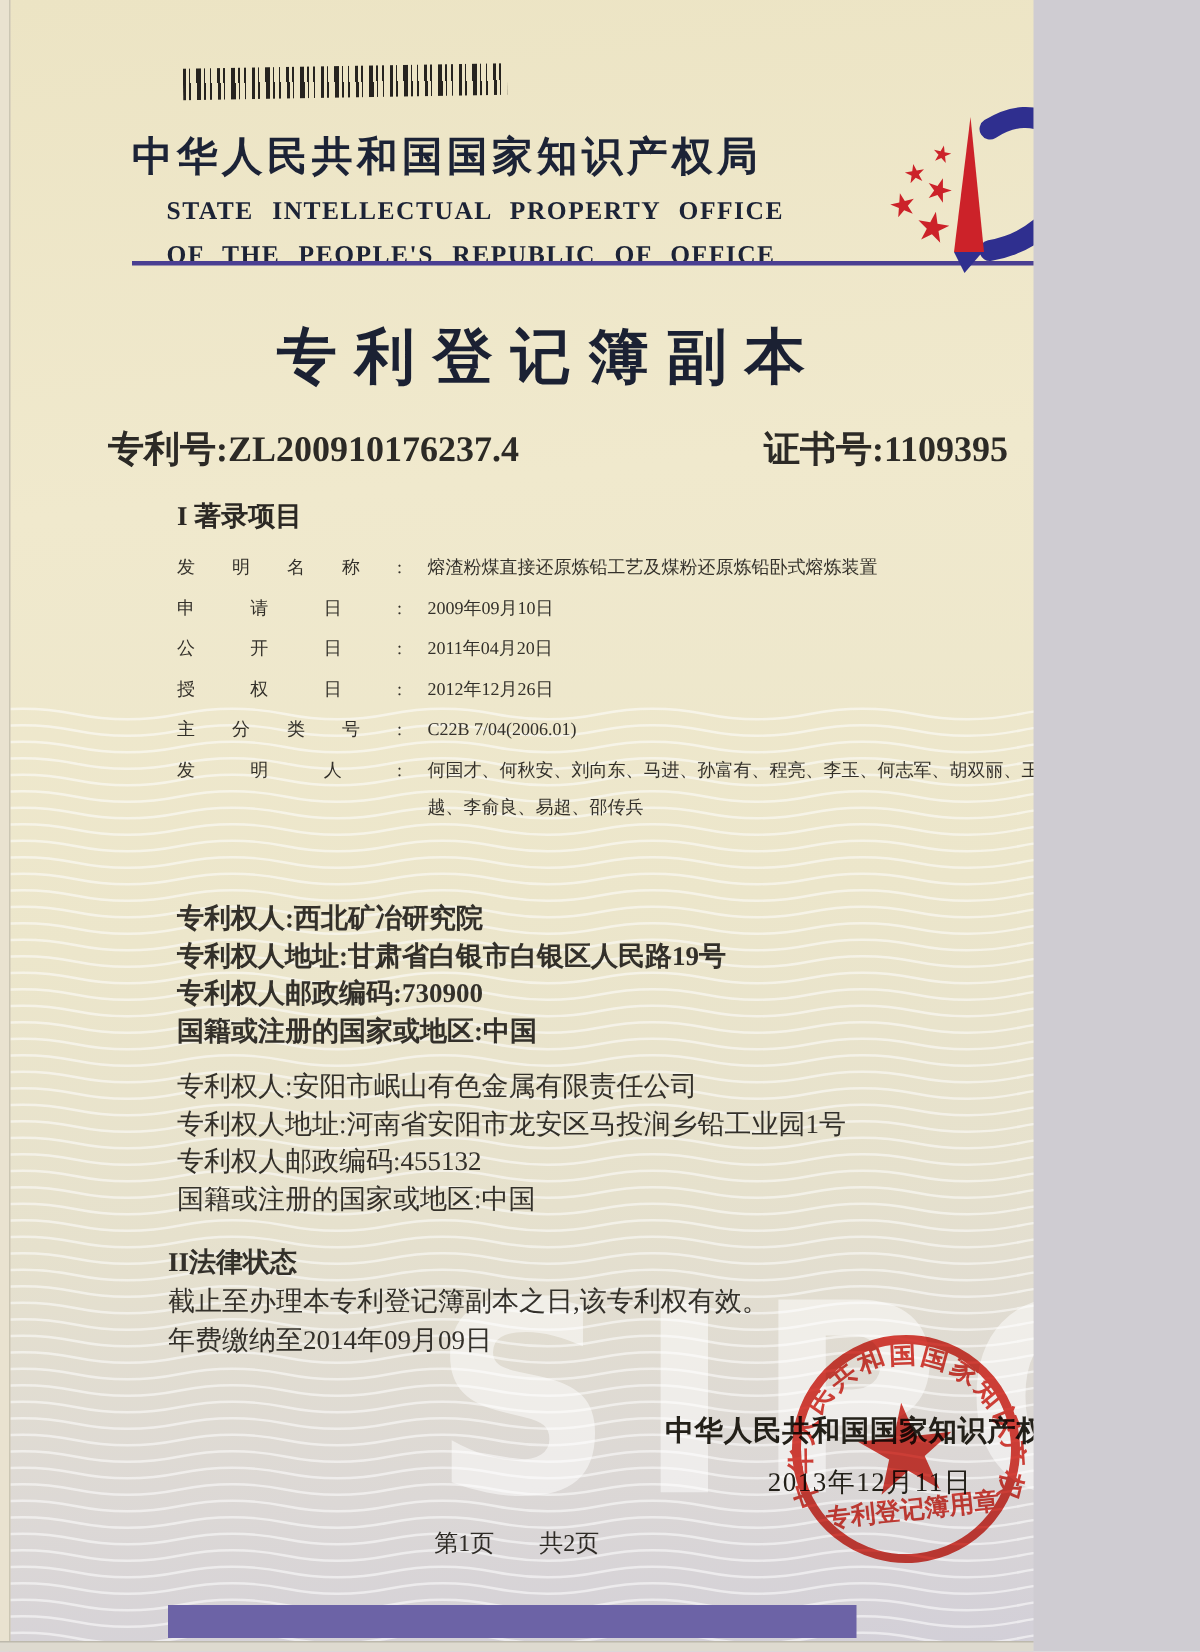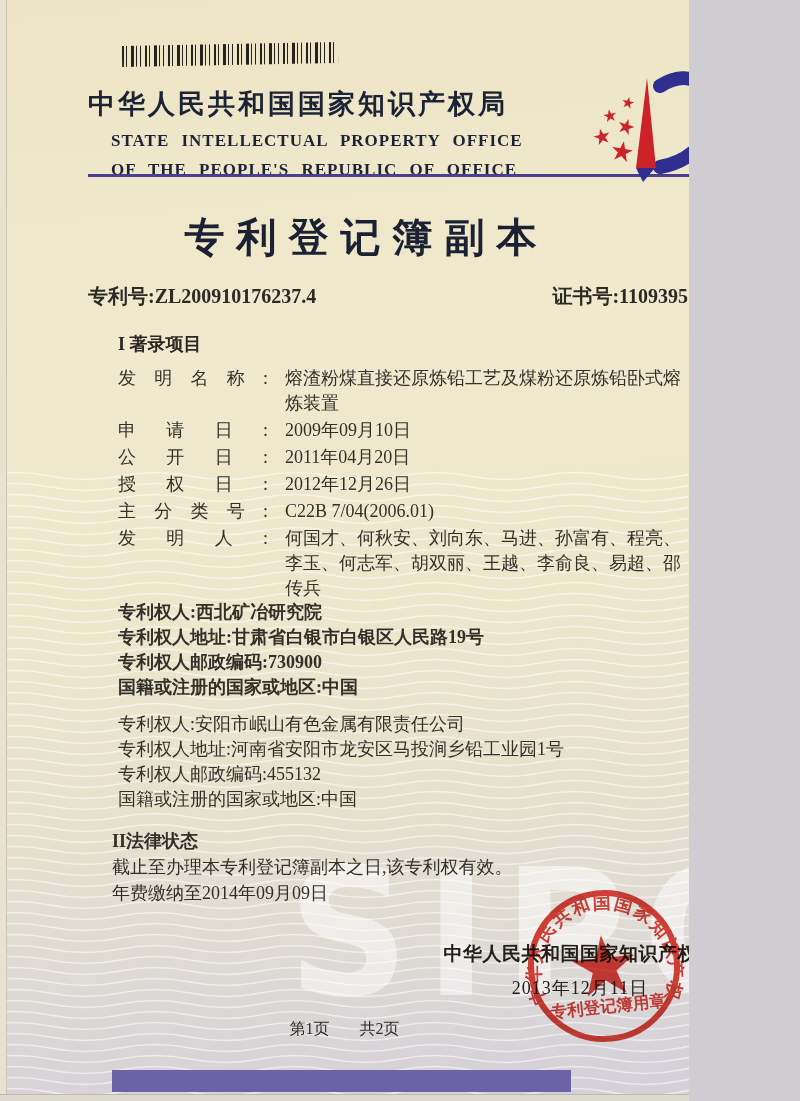--- a/index.html
+++ b/index.html
@@ -19,25 +19,25 @@
   
   .header{position:absolute;left:88px;top:86px;z-index:3;color:#1c2336;}
   .office-cn{font-size:27px;font-weight:bold;letter-spacing:3px;}
   .office-en{font-size:17px;font-weight:bold;letter-spacing:1px;word-spacing:7px;margin-top:9px;margin-left:23px;}
   .header-rule{position:absolute;left:88px;top:174px;width:628px;height:3px;background:#4a3f92;z-index:3;}
   .logo{position:absolute;left:580px;top:56px;width:160px;height:135px;z-index:3;}
   
   .doc-title{position:absolute;left:44px;right:0;top:210px;text-align:center;z-index:3;
     font-size:40px;font-weight:bold;letter-spacing:12px;color:#1b2133;}
   
-  .numbers{position:absolute;left:88px;top:283px;width:600px;display:flex;justify-content:space-between;z-index:3;
-    font-size:20px;font-weight:600;color:#2c2a26;}
+  .numbers{position:absolute;left:72px;top:283px;width:600px;display:flex;justify-content:space-between;z-index:3;
+    font-size:24px;font-weight:600;color:#2c2a26;}
   
   .s1-heading{position:absolute;left:118px;top:332px;font-size:18px;font-weight:bold;color:#2b2824;z-index:3;}
-  .fields{position:absolute;left:118px;top:366px;width:600px;z-index:3;font-size:18px;color:#33302a;line-height:25px;}
+  .fields{position:absolute;left:118px;top:366px;width:600px;z-index:3;font-size:12px;color:#33302a;line-height:25px;}
   .frow{display:flex;margin-bottom:2px;}
   .flabel{flex:0 0 150px;text-align:justify;text-align-last:justify;}
   .fvalue{margin-left:17px;width:412px;}
   
   .pblock{position:absolute;left:118px;z-index:3;font-size:18px;color:#33302a;line-height:25px;}
   .pb1{top:600px;font-weight:bold;} .pb2{top:712px;}
   
   .s2{position:absolute;left:112px;top:828px;z-index:3;font-size:18px;color:#33302a;line-height:26px;}
   .s2-heading{font-weight:bold;}
   

